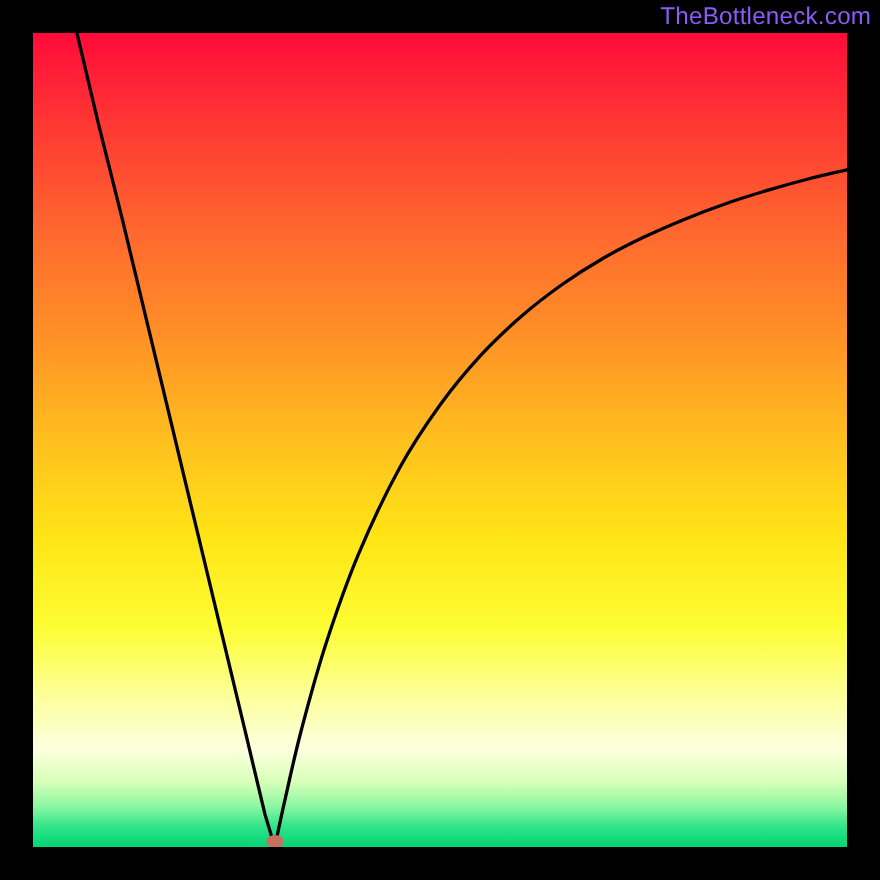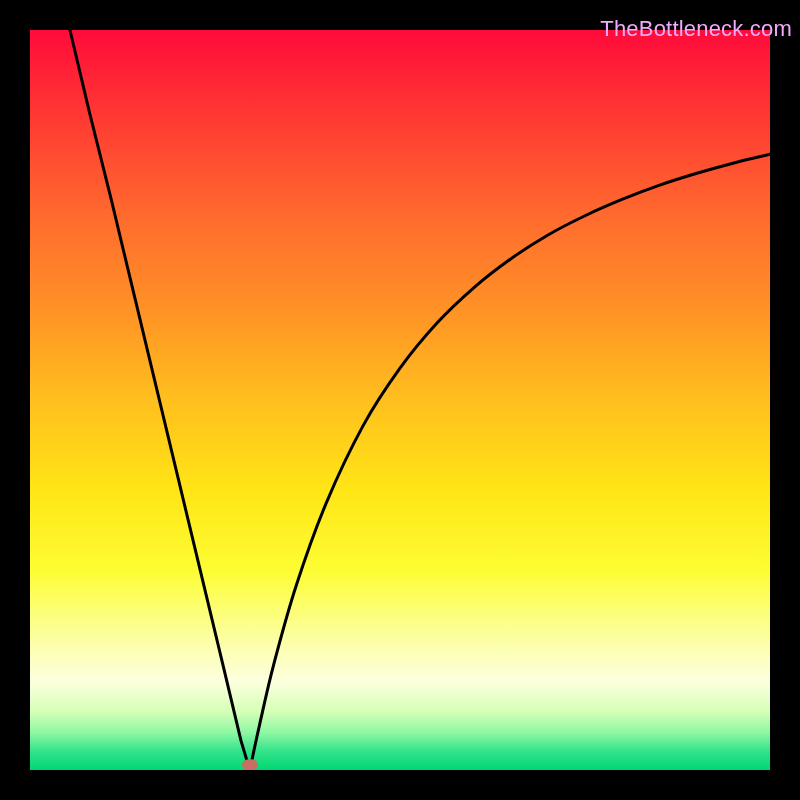--- a/index.html
+++ b/index.html
@@ -29,23 +29,23 @@
       #fcffde 88%,
       #d8ffb8 92%,
       #8cf7a2 95%,
       #32e38a 97.5%,
       #00d775 100%
     );
     overflow: hidden;
   }
   .watermark {
     position: absolute;
-    top: 16px;
+    top: 2px;
     right: 8px;
-    color: #f0abfc;
+    color: #8b5cf6;
     font-size: 22px;
     font-weight: 500;
     letter-spacing: 0.2px;
     font-family: Arial, Helvetica, sans-serif;
     z-index: 10;
   }
   svg.curve {
     position: absolute;
     left: 0;
     top: 0;

